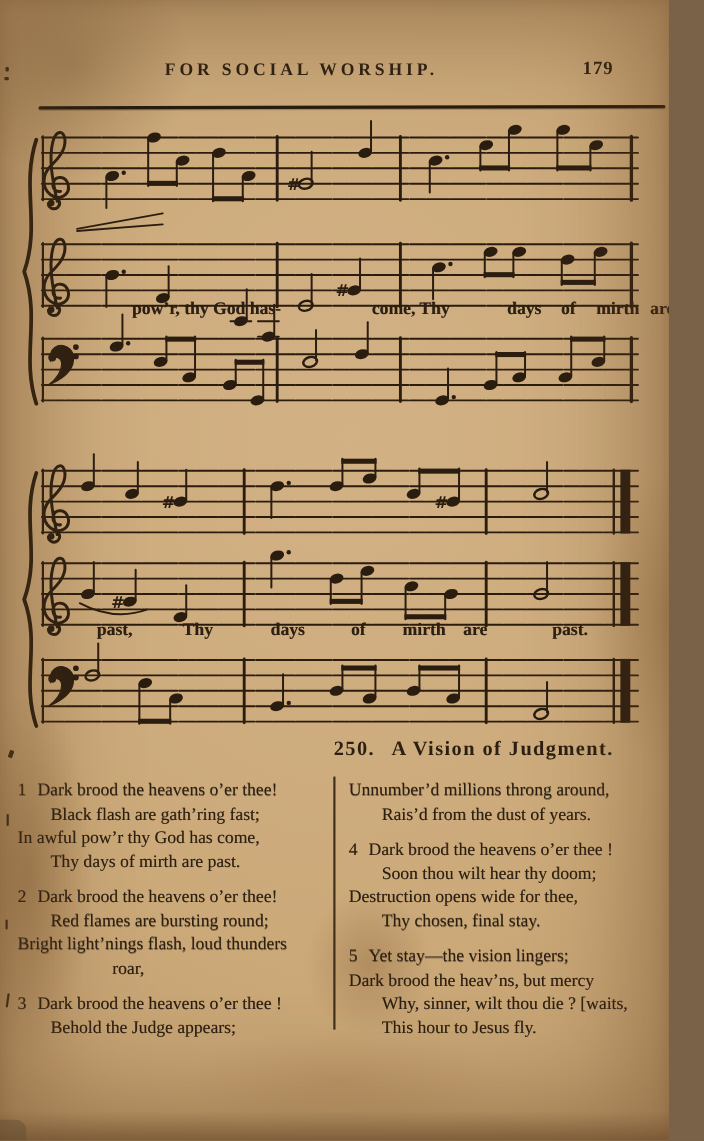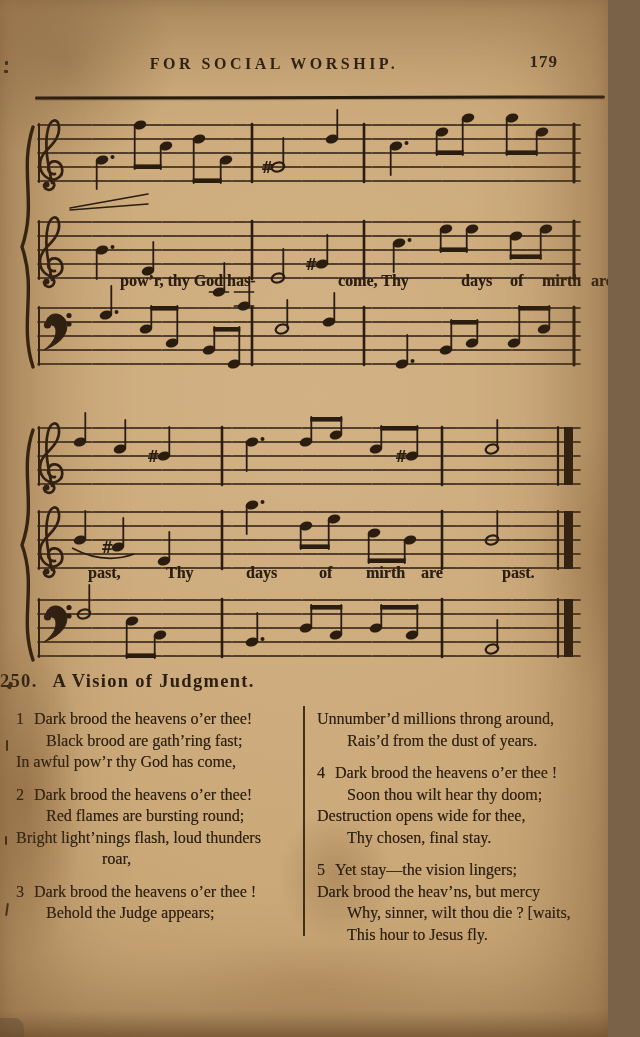--- a/index.html
+++ b/index.html
@@ -16,21 +16,21 @@
     font-size:16px;font-weight:bold;letter-spacing:3.5px;}
   .page-number{position:absolute;top:52px;right:50px;font-size:17px;font-weight:bold;letter-spacing:1px;}
   .rule{position:absolute;top:96px;left:35px;width:570px;height:3px;background:#261b0e;
     border-radius:2px;transform:rotate(-0.12deg);box-shadow:0 1px 0 rgba(38,27,14,.25);}
   .music-system{position:absolute;}
   .music-system svg{overflow:visible;display:block;}
   .lyrics{position:absolute;left:0;top:0;width:640px;height:24px;}
   .lyrics span{position:absolute;font-size:16px;font-weight:bold;white-space:pre;
     text-shadow:.3px .3px 0 rgba(43,31,18,.55);}
   #lyr1{top:272px;margin-left:42px;} #lyr2{top:564px;}
-  .hymn-heading{position:absolute;top:671px;left:0;right:50px;text-align:left;
+  .hymn-heading{position:absolute;top:671px;left:0;right:50px;text-align:right;
     font-size:18.5px;font-weight:bold;letter-spacing:1.3px;}
   .hymn-heading .hnum{margin-right:15px;}
   .col{position:absolute;top:708px;font-size:16px;font-weight:normal;line-height:21.5px;
     text-shadow:.3px .3px 0 rgba(43,31,18,.5);}
   #col-left{left:16px;width:290px;}
   #col-right{left:317px;width:322px;}
   .verse{margin-bottom:11px;}
   .vline{white-space:nowrap;}
   .vline.i1{padding-left:30px;}
   .vline.i2{padding-left:86px;}
@@ -355,22 +355,23 @@
       <span style="left: 502px;">past.</span>
     </div>
 
   <div class="hymn-heading">
     <span class="hnum">250.</span><span>A Vision of Judgment.</span>
   </div>
 
   <div id="col-left" class="col">
       <div class="verse">
         <div class="vline i0"><span class="num">1</span>Dark brood the heavens o’er thee!</div>
-        <div class="vline i1">Black brood are gath’ring fast;</div>
+        <div class="vline i1">Black flash are gath’ring fast;</div>
         <div class="vline i0">In awful pow’r thy God has come,</div>
+        <div class="vline i1">Thy days of mirth are past.</div>
       </div>
       <div class="verse">
         <div class="vline i0"><span class="num">2</span>Dark brood the heavens o’er thee!</div>
         <div class="vline i1">Red flames are bursting round;</div>
         <div class="vline i0">Bright light’nings flash, loud thunders</div>
         <div class="vline i2">roar,</div>
       </div>
       <div class="verse">
         <div class="vline i0"><span class="num">3</span>Dark brood the heavens o’er thee !</div>
         <div class="vline i1">Behold the Judge appears;</div>

